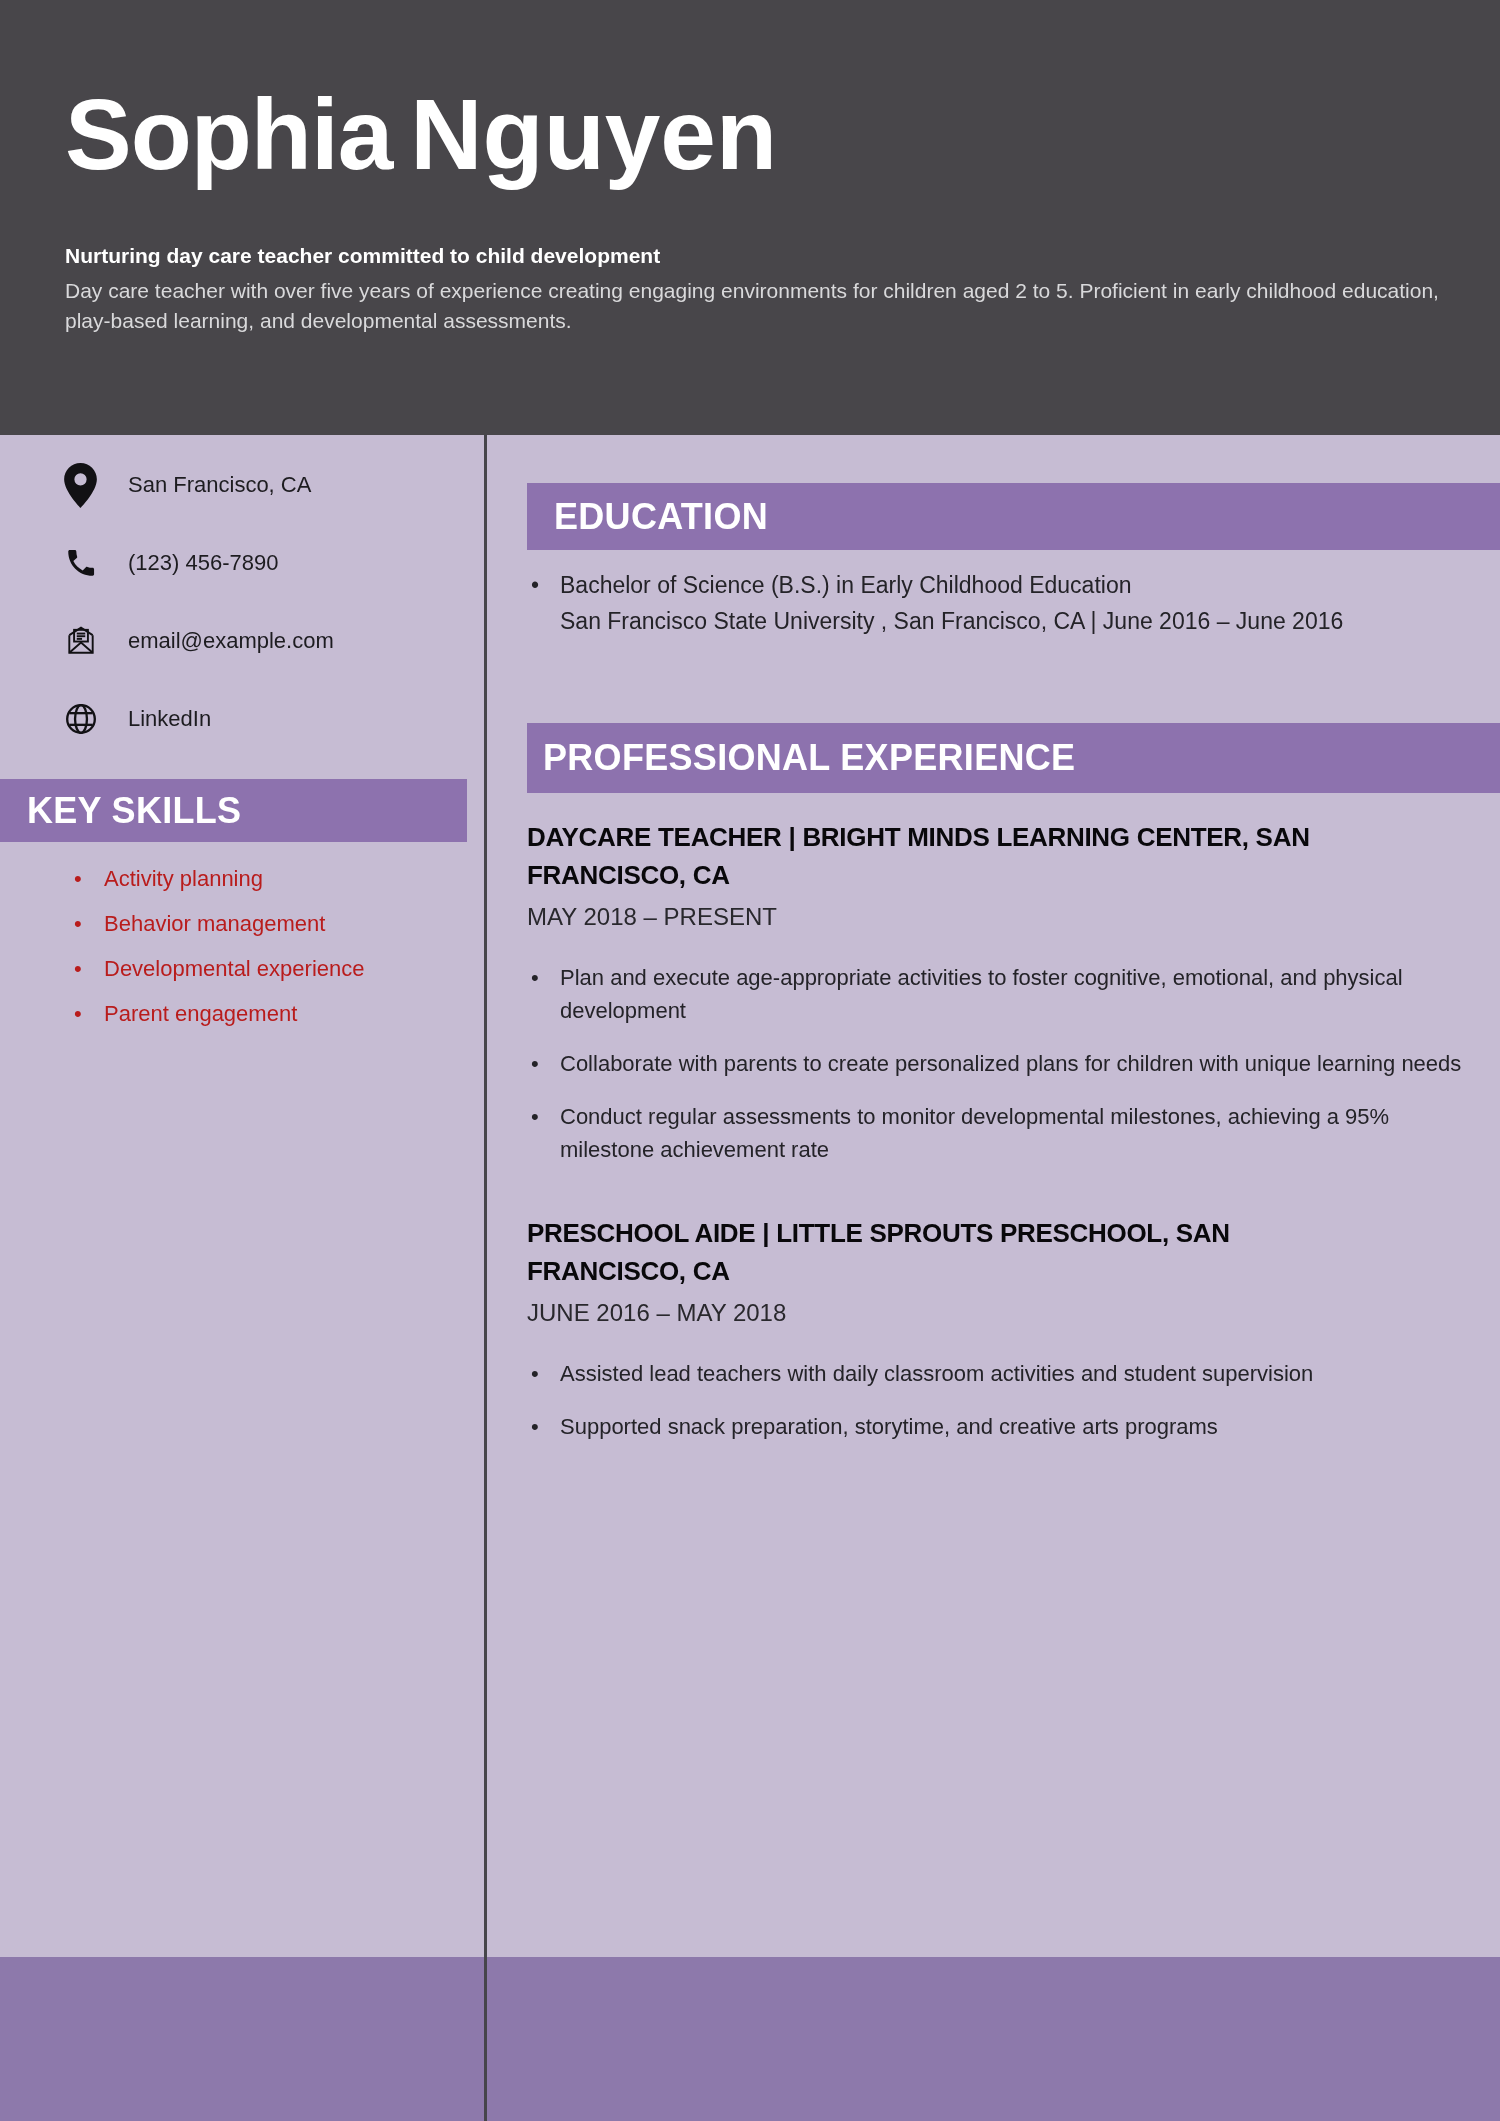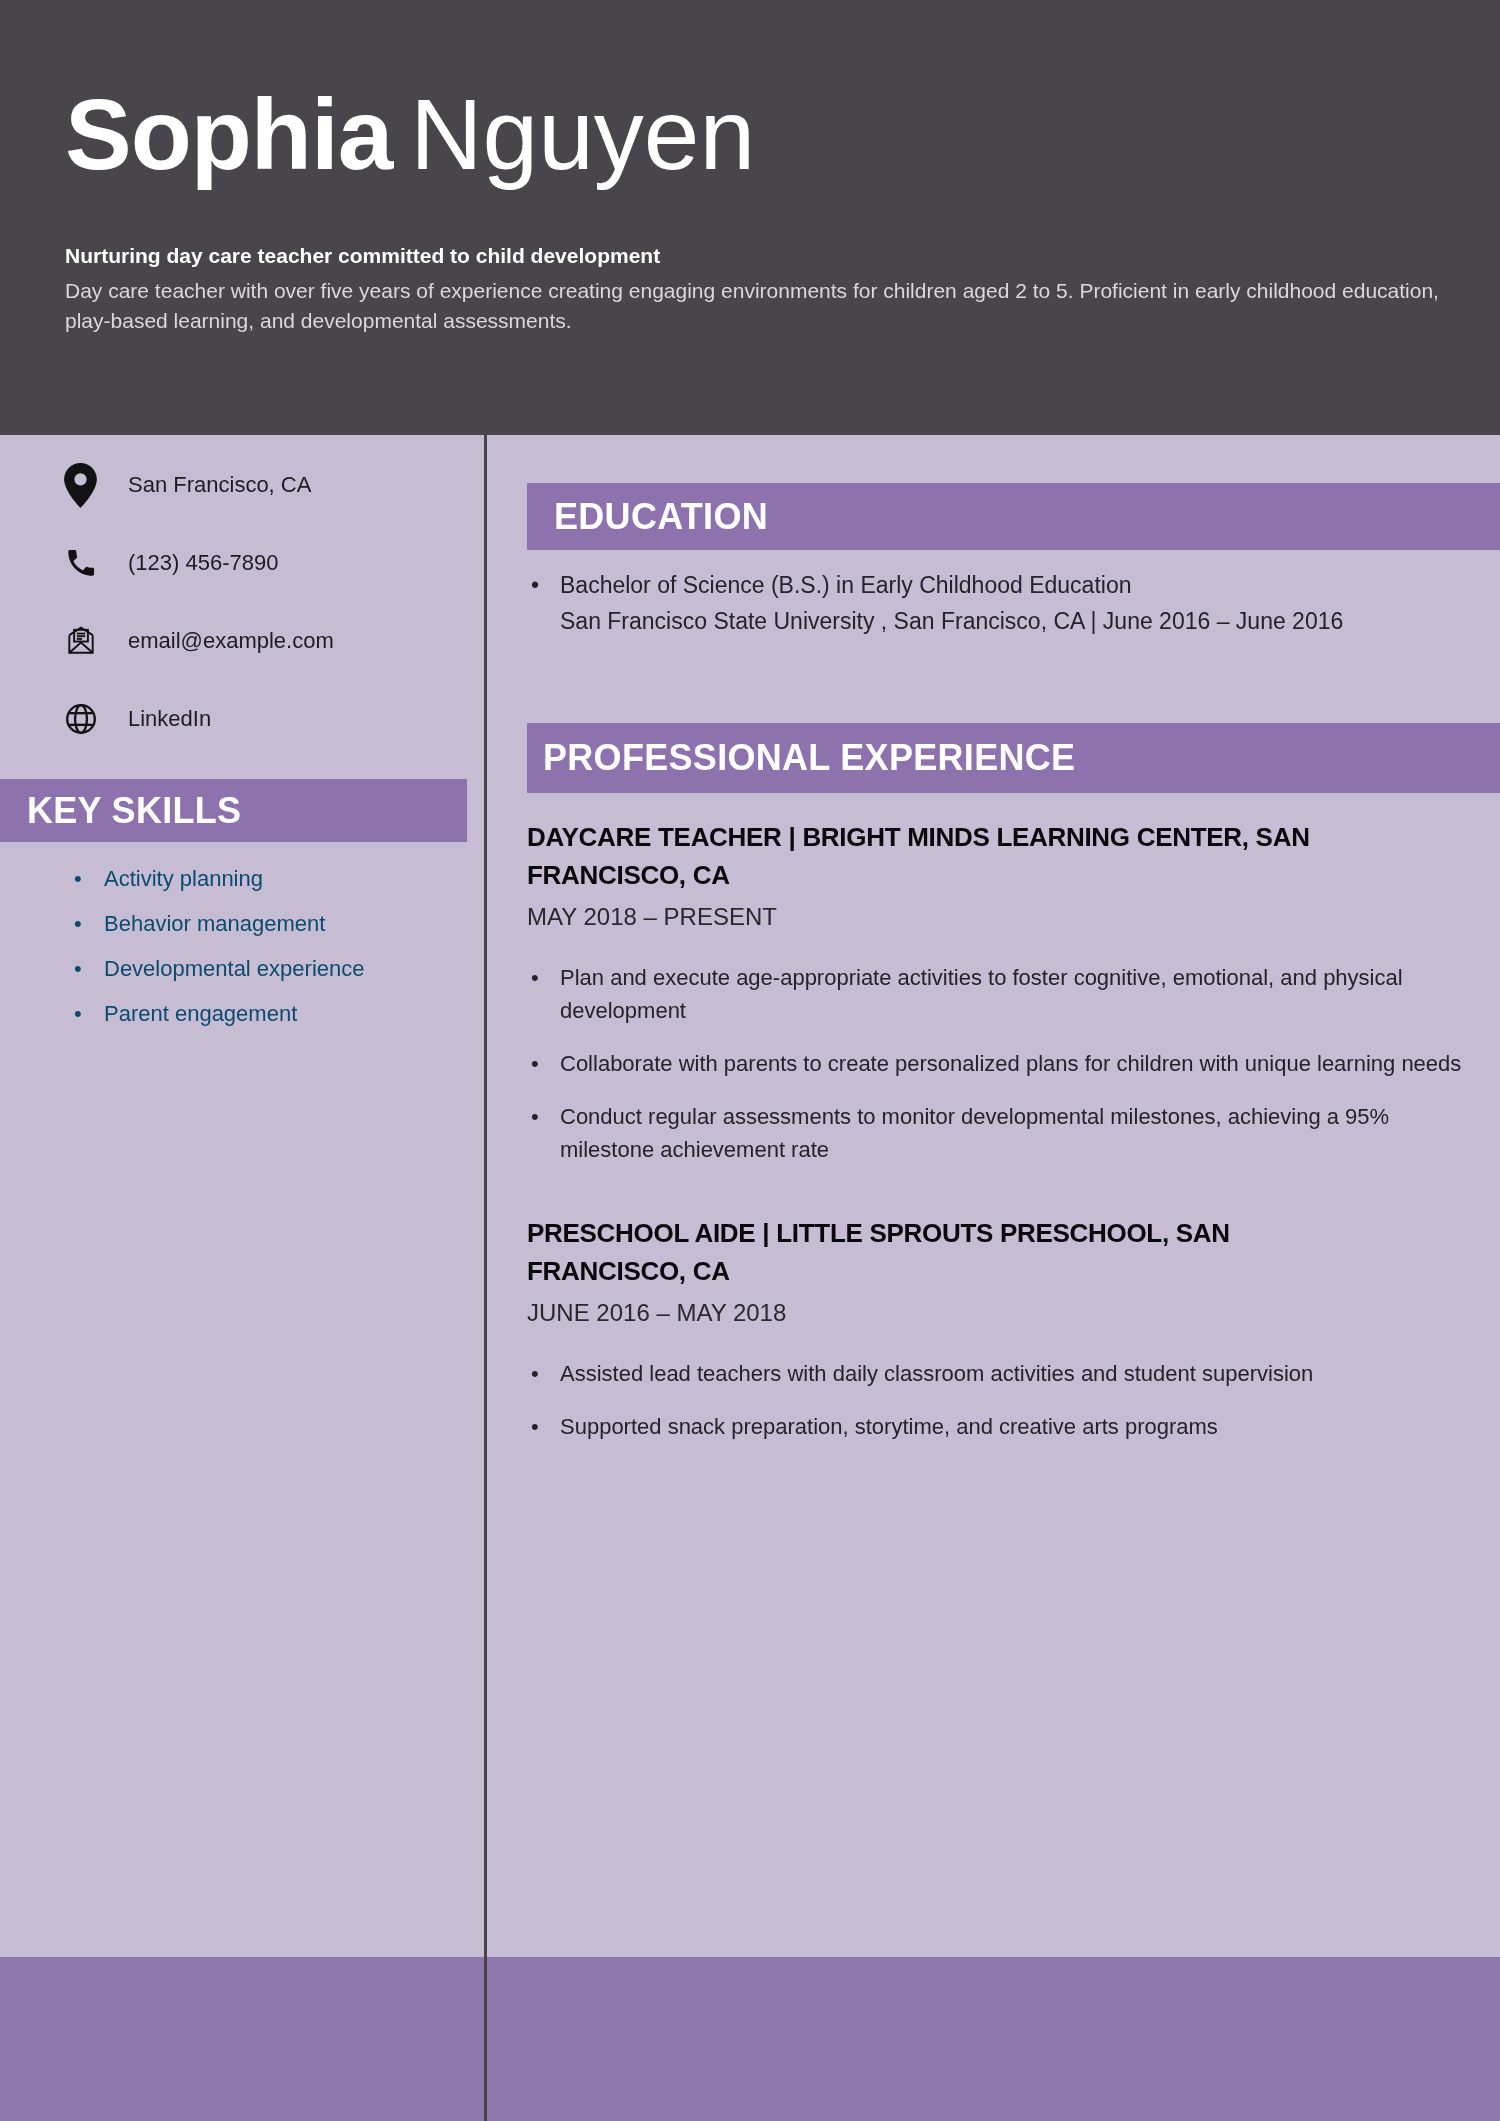--- a/index.html
+++ b/index.html
@@ -24,21 +24,21 @@
   
   .header{
     position:absolute;top:0;left:0;right:0;height:435px;
     background:var(--header-bg);color:var(--white);
   }
   .name{
     position:absolute;top:62px;left:65px;margin:0;
     font-size:100px;line-height:1.45;font-weight:700;letter-spacing:-1px;
     white-space:nowrap;
   }
-  .name .last{font-weight:400;margin-left:18px;letter-spacing:0;}
+  .name .last{font-weight:700;margin-left:18px;letter-spacing:0;}
   .tagline{
     position:absolute;top:244px;left:65px;margin:0;
     font-size:21px;font-weight:700;color:var(--white);
   }
   .summary{
     position:absolute;top:276px;left:65px;margin:0;
     width:1375px;font-size:21px;line-height:1.43;font-weight:400;
     color:var(--summary-gray);
   }
   
@@ -64,21 +64,21 @@
     box-sizing:border-box;
   }
   .band h2{
     margin:0;color:var(--white);font-size:36px;font-weight:700;letter-spacing:0.3px;
   }
   .key-skills-band{
     position:absolute;left:0;top:779px;width:467px;height:63px;padding-left:27px;
   }
   .skills{
     position:absolute;left:72px;top:866px;margin:0;padding:0;list-style:none;
-    font-size:22px;color:#0c4a6e;
+    font-size:22px;color:#b91c1c;
   }
   .skills li{position:relative;padding-left:32px;margin-bottom:20px;line-height:25px;}
   .skills li::before{content:"•";position:absolute;left:2px;top:0;}
   
   .education-band{
     position:absolute;left:527px;top:483px;right:0;height:67px;padding-left:27px;
   }
   .edu-entry{
     position:absolute;left:531px;top:567px;width:950px;
     font-size:23px;line-height:36px;color:#242328;

